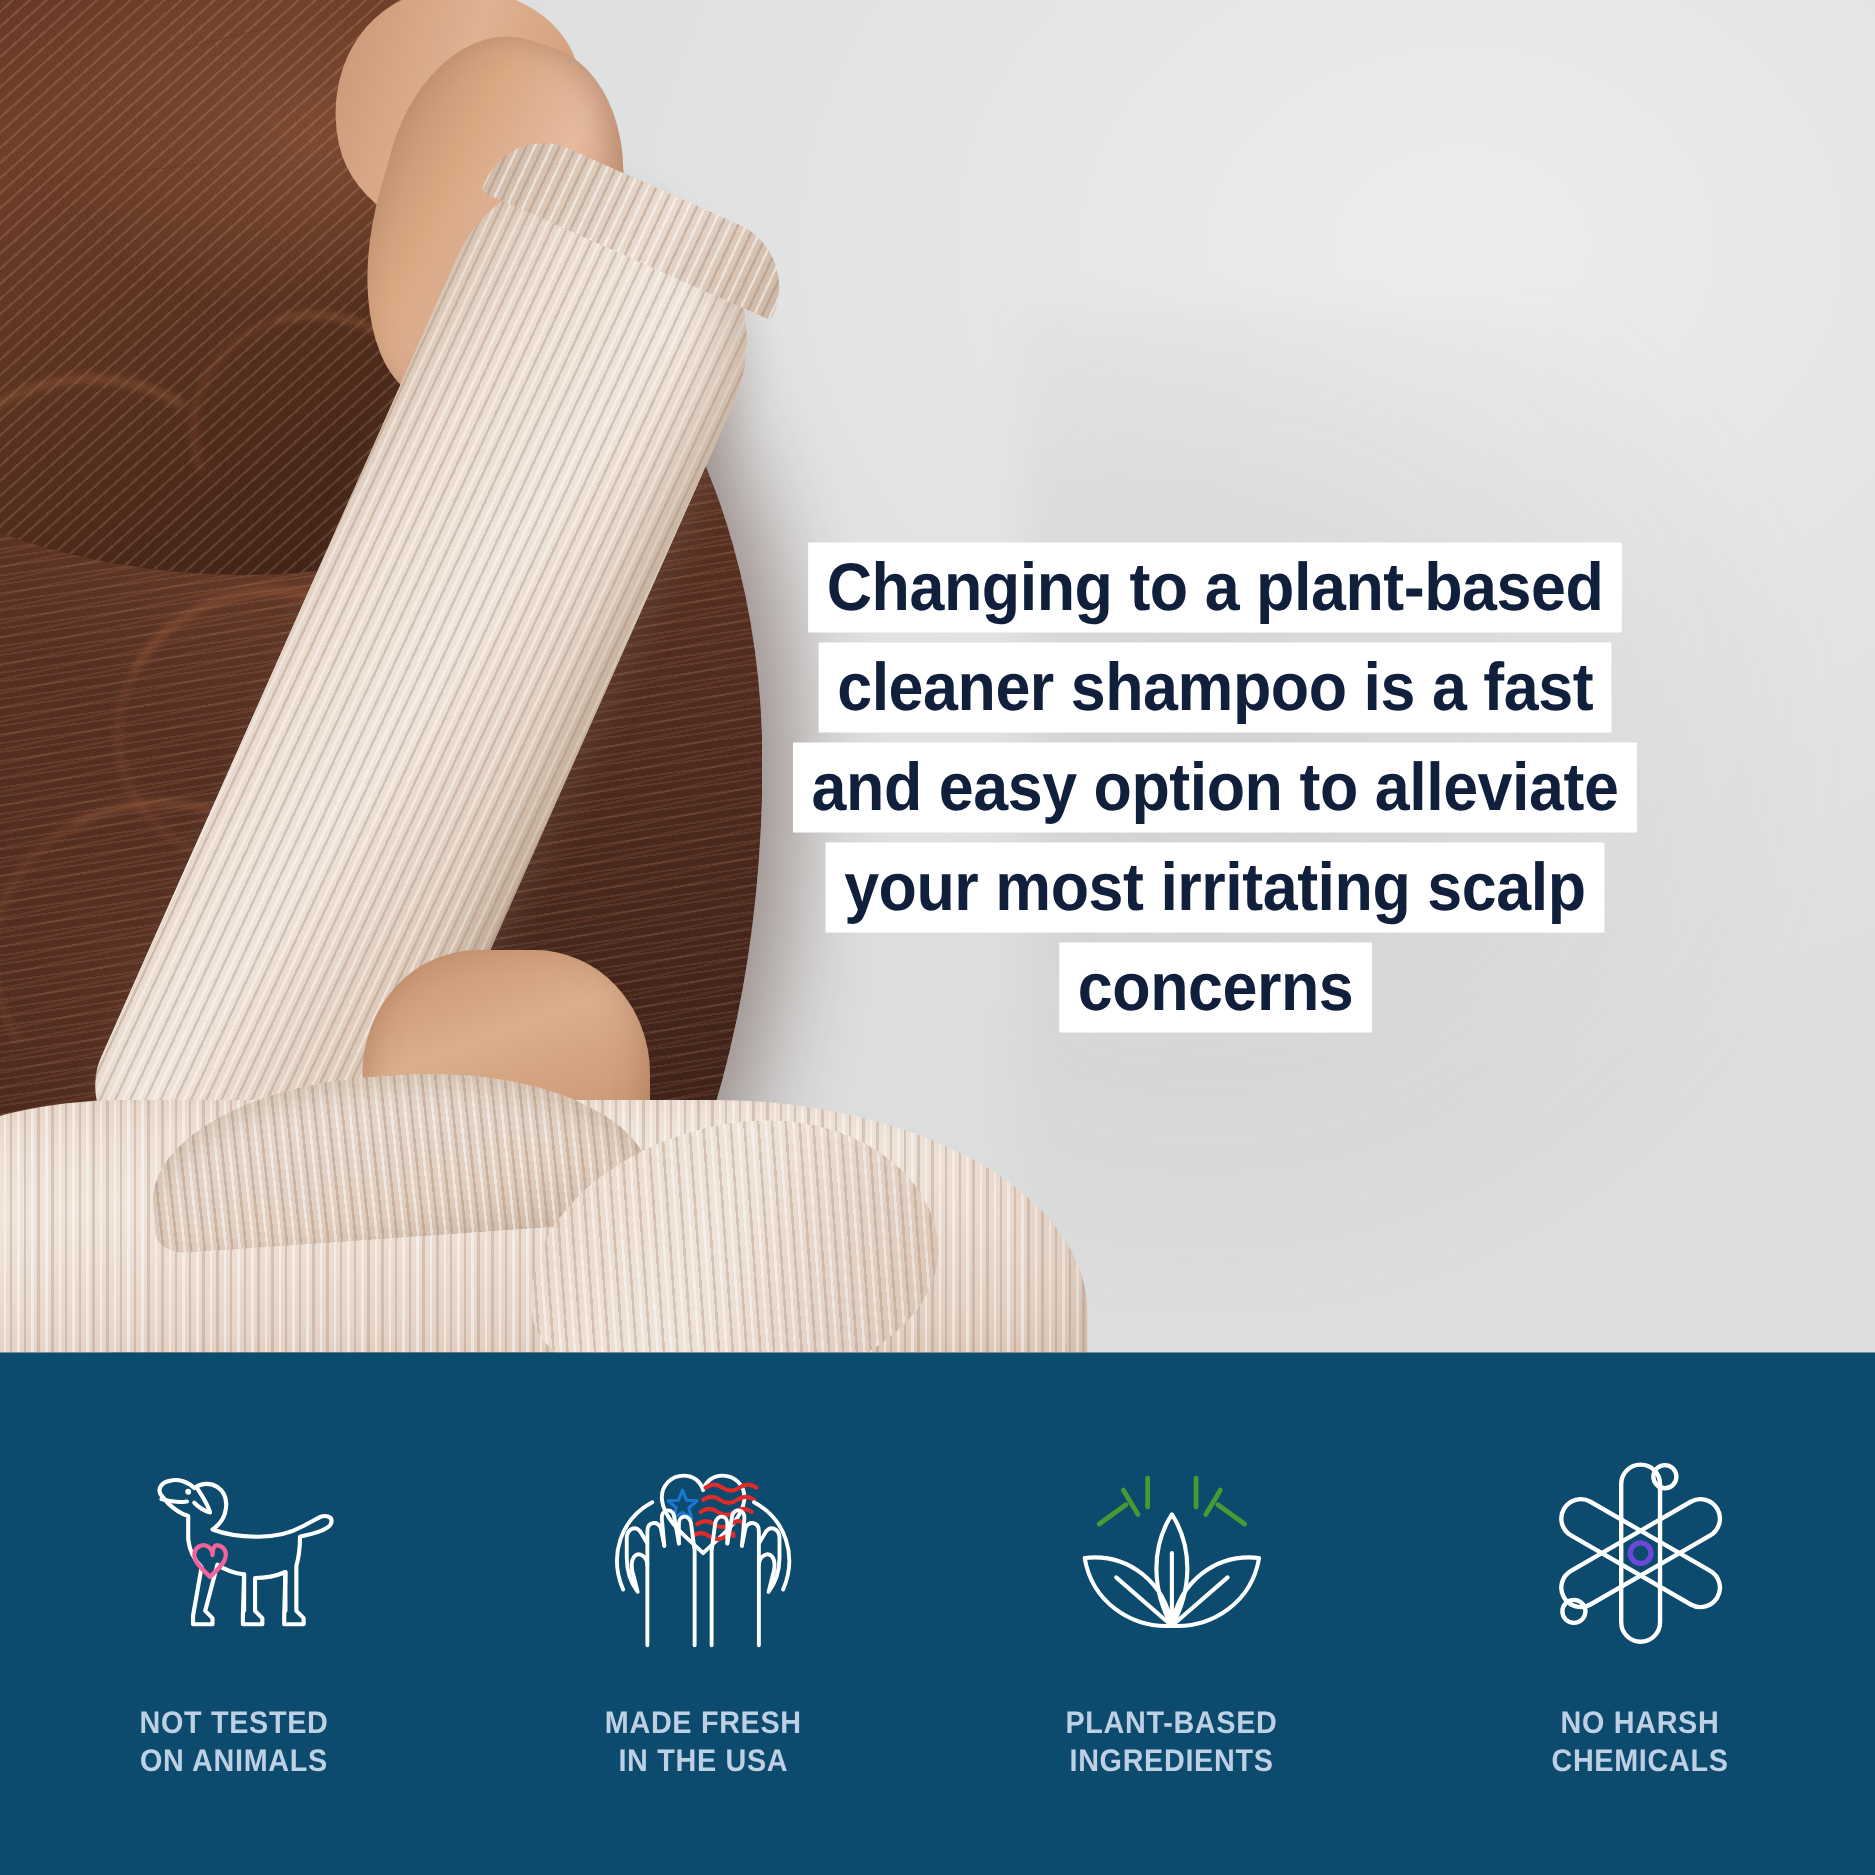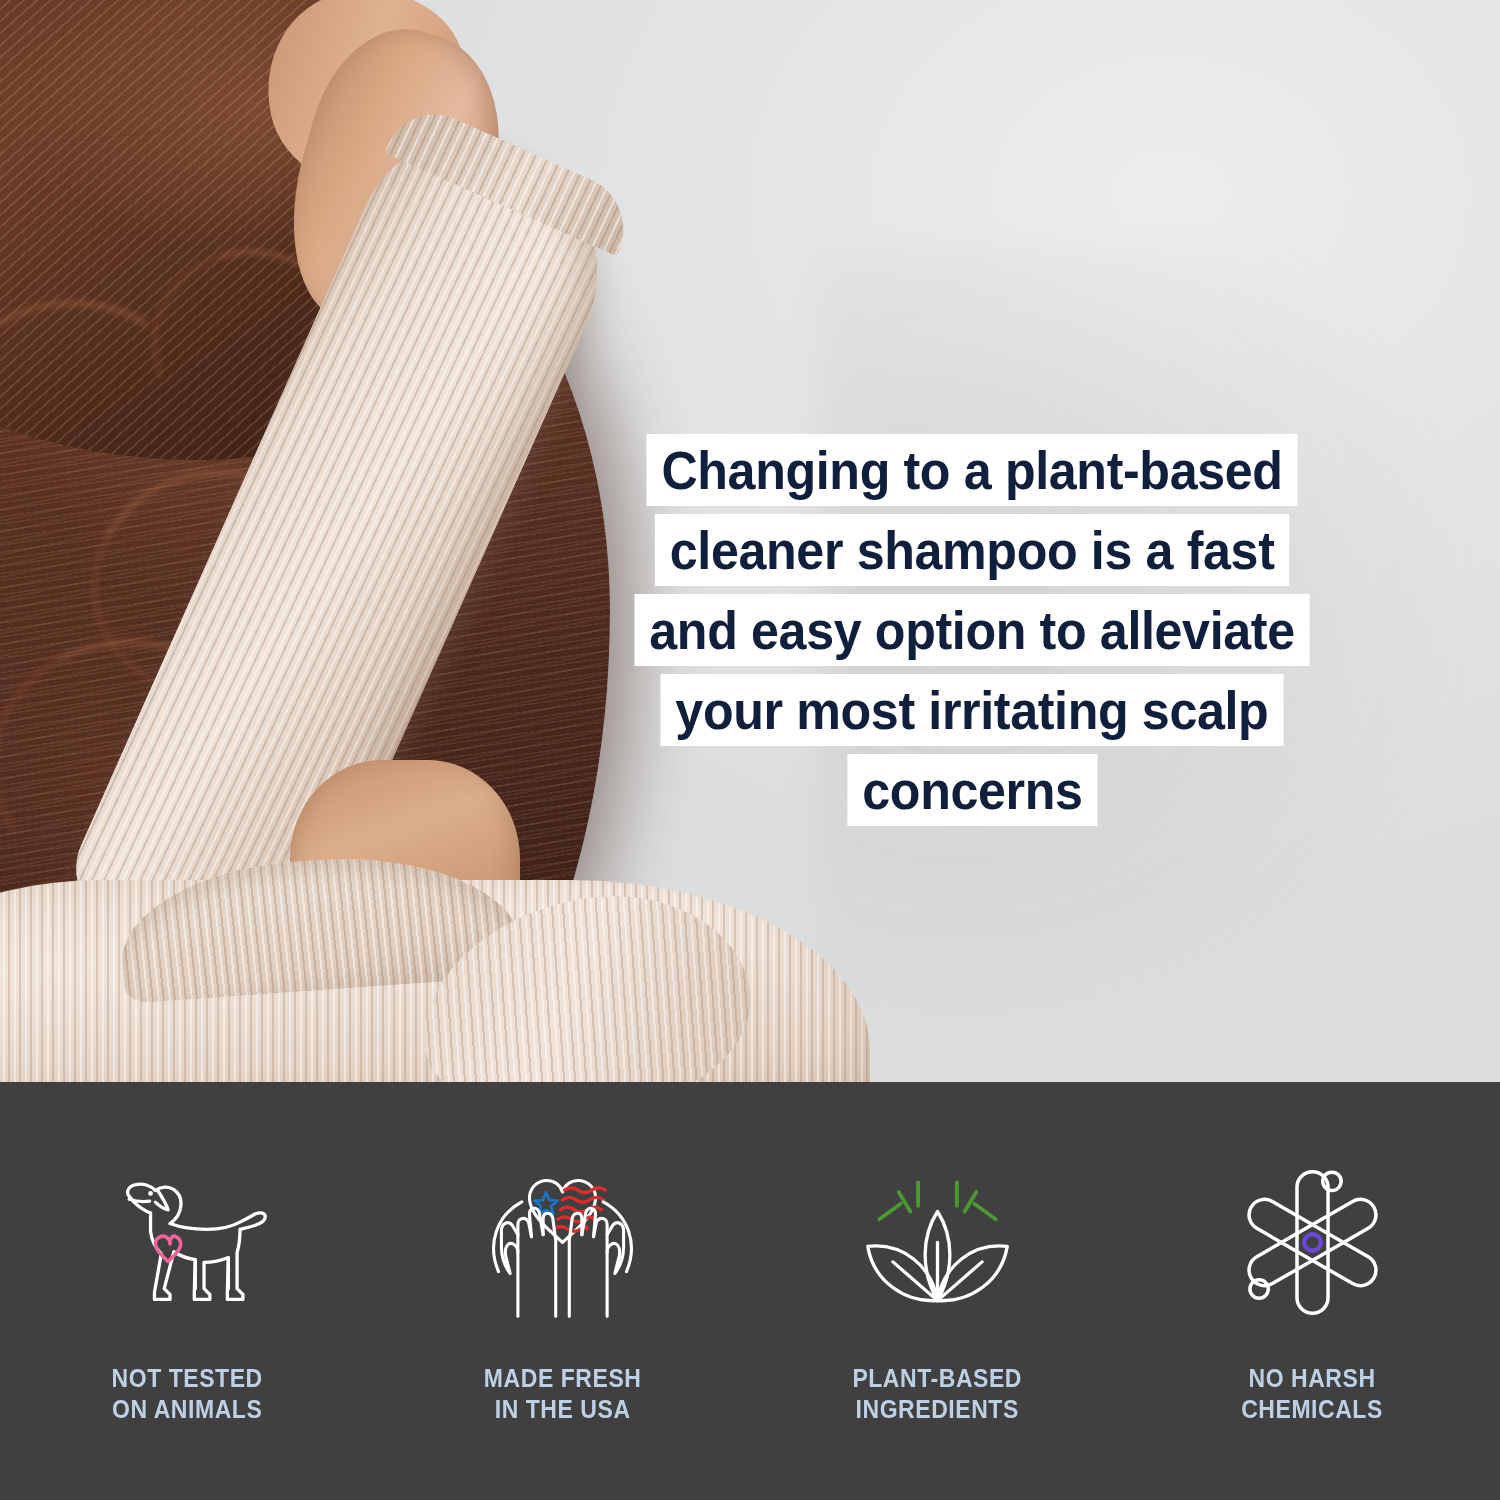--- a/index.html
+++ b/index.html
@@ -234,21 +234,21 @@
     white-space: nowrap;
     transform: scaleX(.93);
     transform-origin: center;
   }
 
   
   .badge-bar {
     position:absolute;
     left: 0; top: 1082px;
     width: 1500px; height: 418px;
-    background: #404040;
+    background: #0c4a6e;
     display: flex;
     align-items: flex-start;
     justify-content: space-around;
     padding-top: 78px;
     box-sizing: border-box;
   }
   .badge {
     width: 300px;
     display:flex;
     flex-direction: column;

